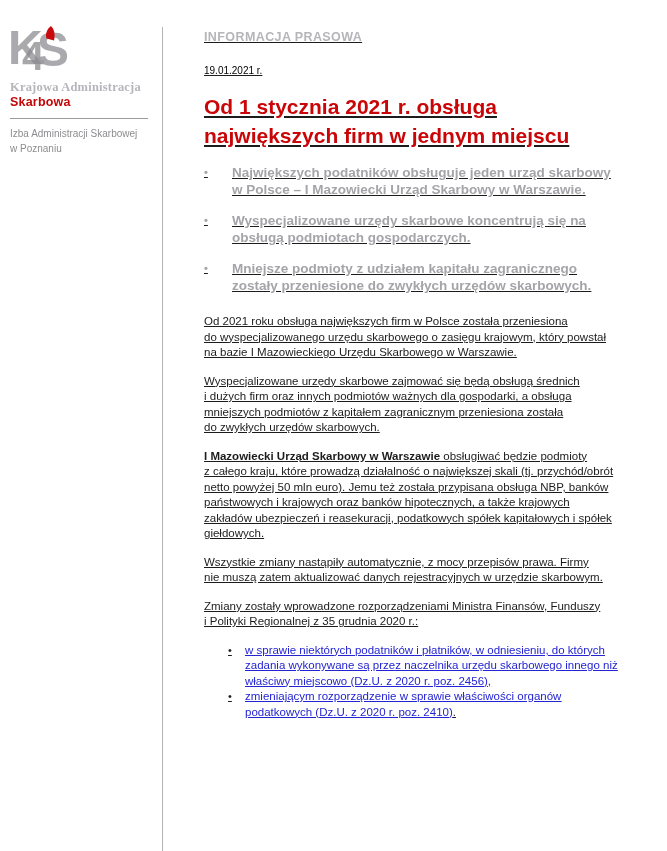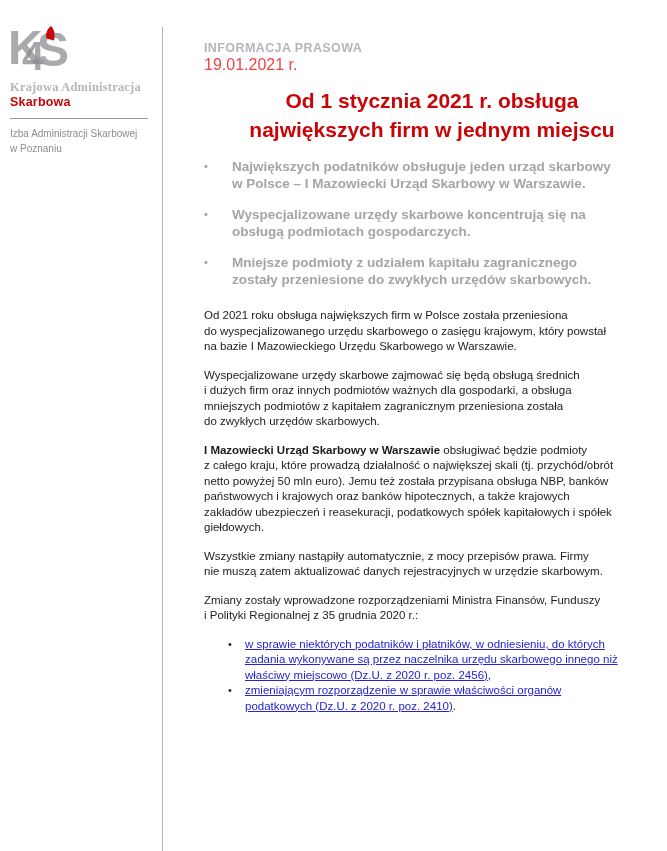--- a/index.html
+++ b/index.html
@@ -15,24 +15,24 @@
   .org{margin-top:8px;font-size:12.5px;font-weight:700;line-height:15px;letter-spacing:.2px;}
   .org-line1{color:#b5b5ba;font-family:Liberation Serif, serif;}
   .org-line2{color:#c40608;}
   .sidebar-divider{border:none;border-top:1px solid #9b9b9b;width:138px;margin:8px 0 7px 0;}
   .office{font-size:10px;color:#8d8d90;line-height:15px;}
 
   
   .vline{position:absolute;left:162px;top:27px;width:1px;height:824px;background:#b4b4b6;}
 
   
-  .main{position:absolute;left:204px;top:41px;width:456px;}
+  .main{position:absolute;left:204px;top:30px;width:456px;text-decoration:underline;}
   .press-label{font-size:12.5px;font-weight:700;color:#b5b5ba;letter-spacing:.4px;line-height:15px;}
-  .press-date{font-size:16px;color:#ef4444;margin-top:1px;line-height:15px;}
-  .title{font-size:21px;line-height:29px;font-weight:700;color:#ca0507;text-align:center;}
+  .press-date{font-size:10px;color:#000000;margin-top:18px;line-height:15px;}
+  .title{font-size:21px;line-height:29px;font-weight:700;color:#ca0507;}
 
   .highlights{list-style:none;margin:10px 0 0 0;padding:0;}
   .highlights li{display:flex;margin:0 0 14px 0;color:#a4a4a9;font-weight:700;
     font-size:13.5px;line-height:17px;}
   .hl-marker{width:28px;flex:0 0 28px;font-size:11px;line-height:17px;color:#a4a4a9;}
 
   .bodytext{margin-top:20px;font-size:11.5px;line-height:15.5px;color:#1c1c1c;}
   .bodytext p{margin:0 0 13px 0;}
   .bold-lead{font-weight:700;}
 

